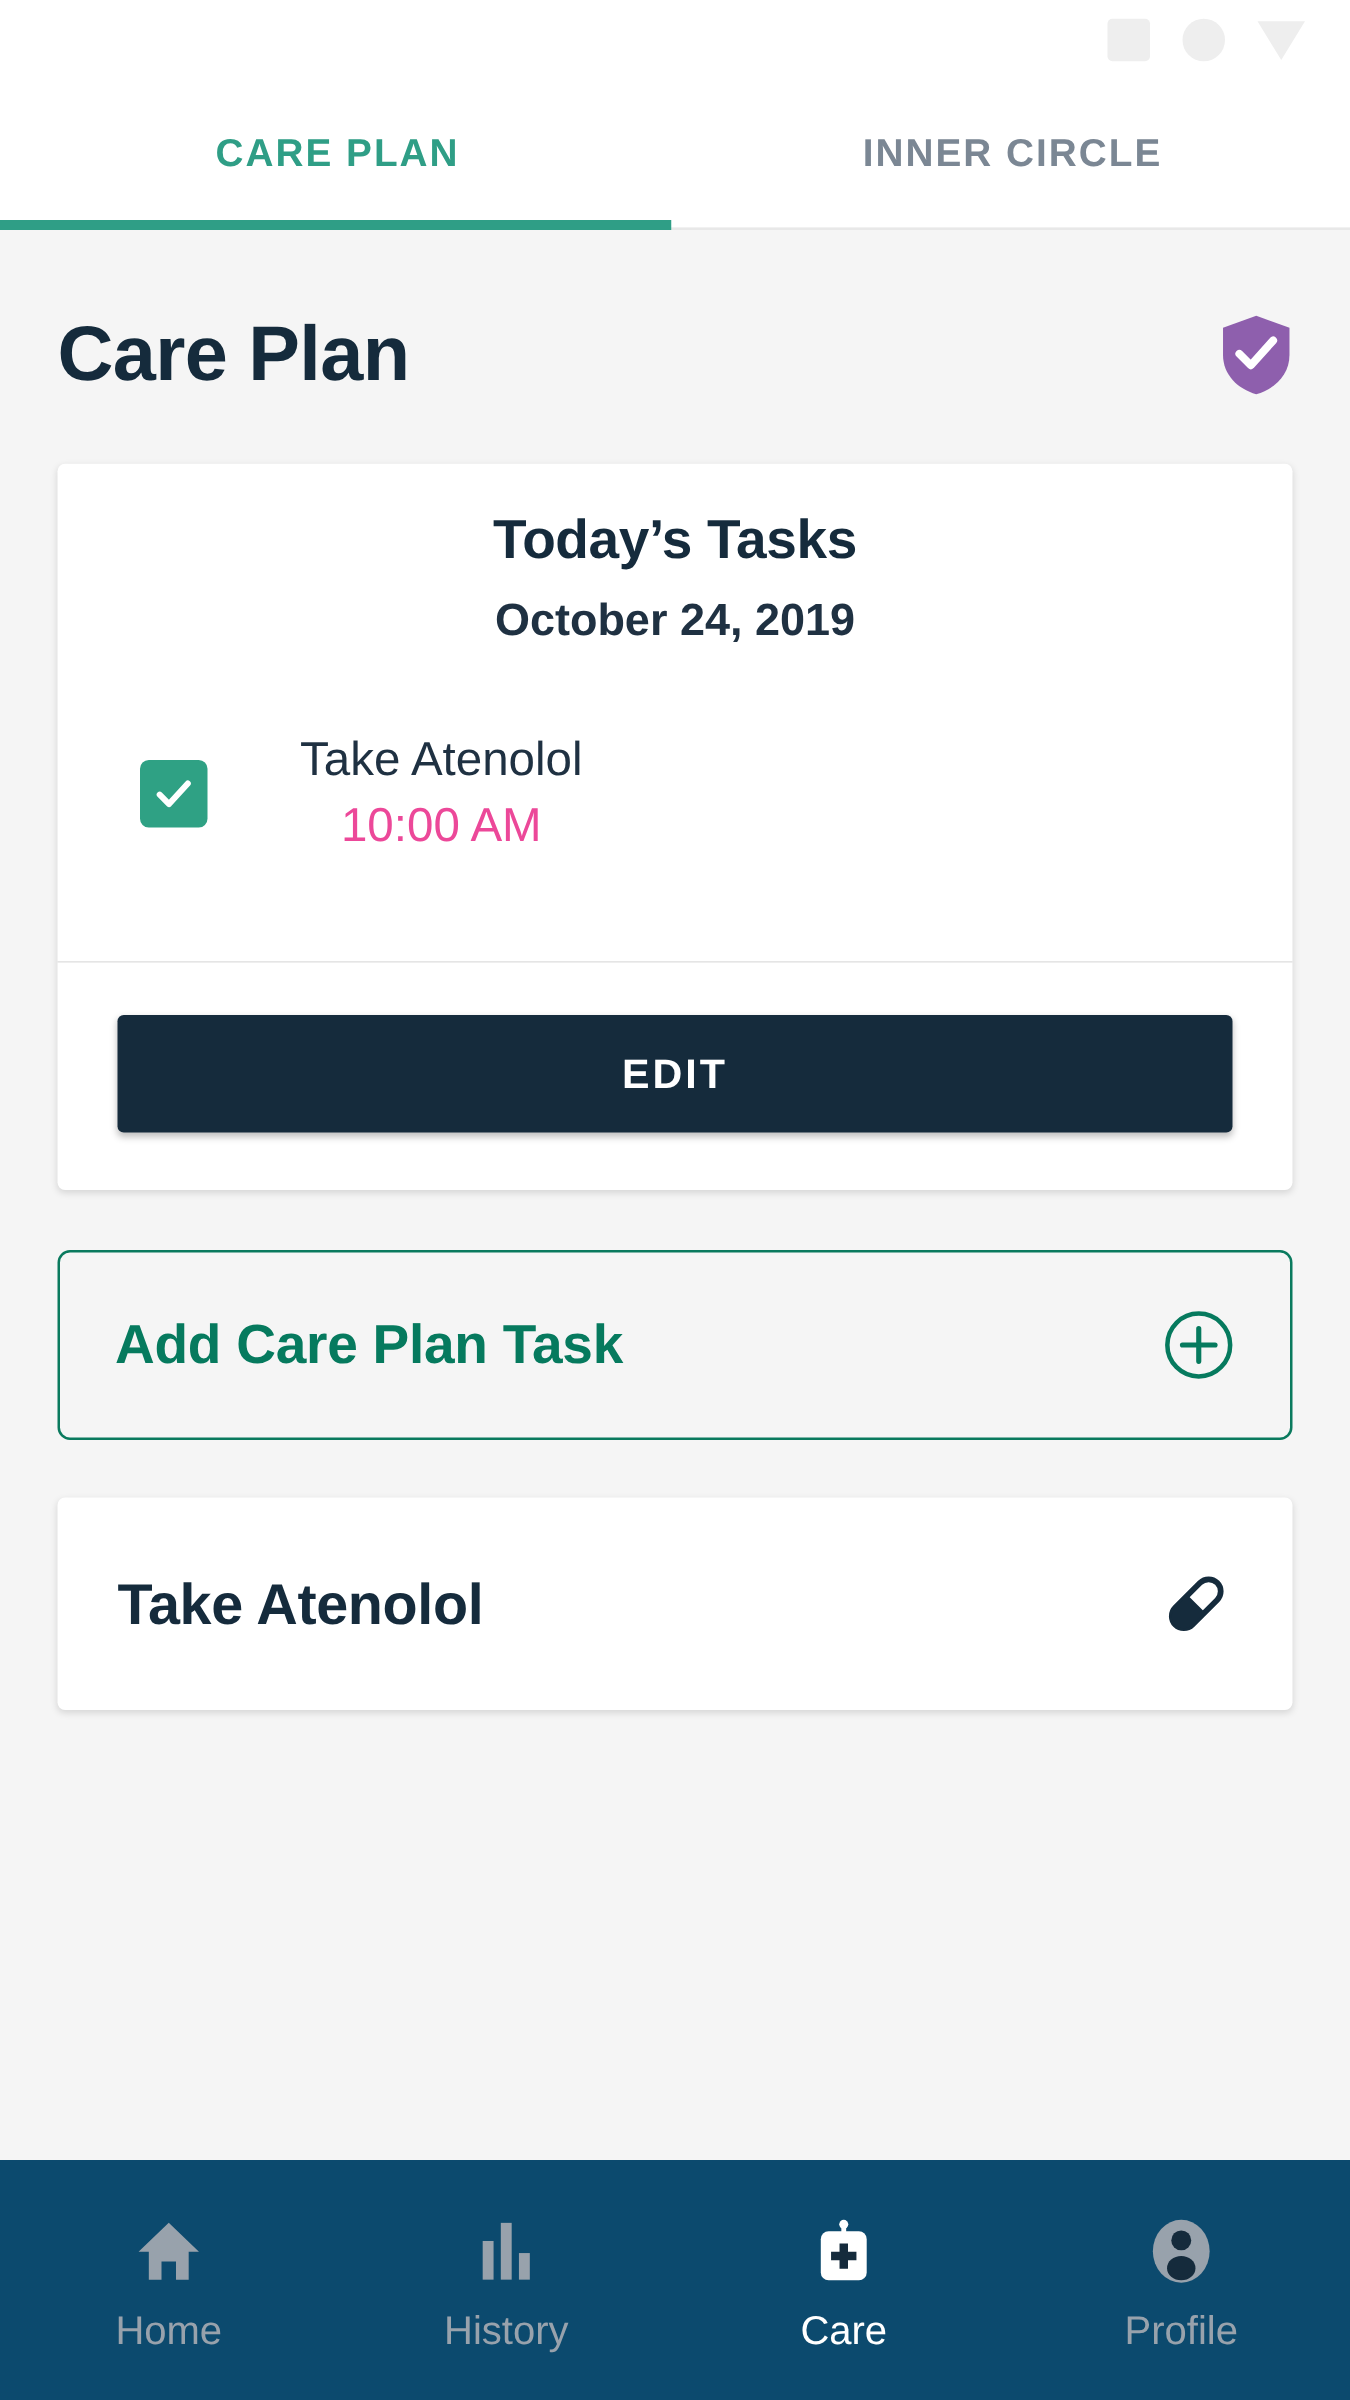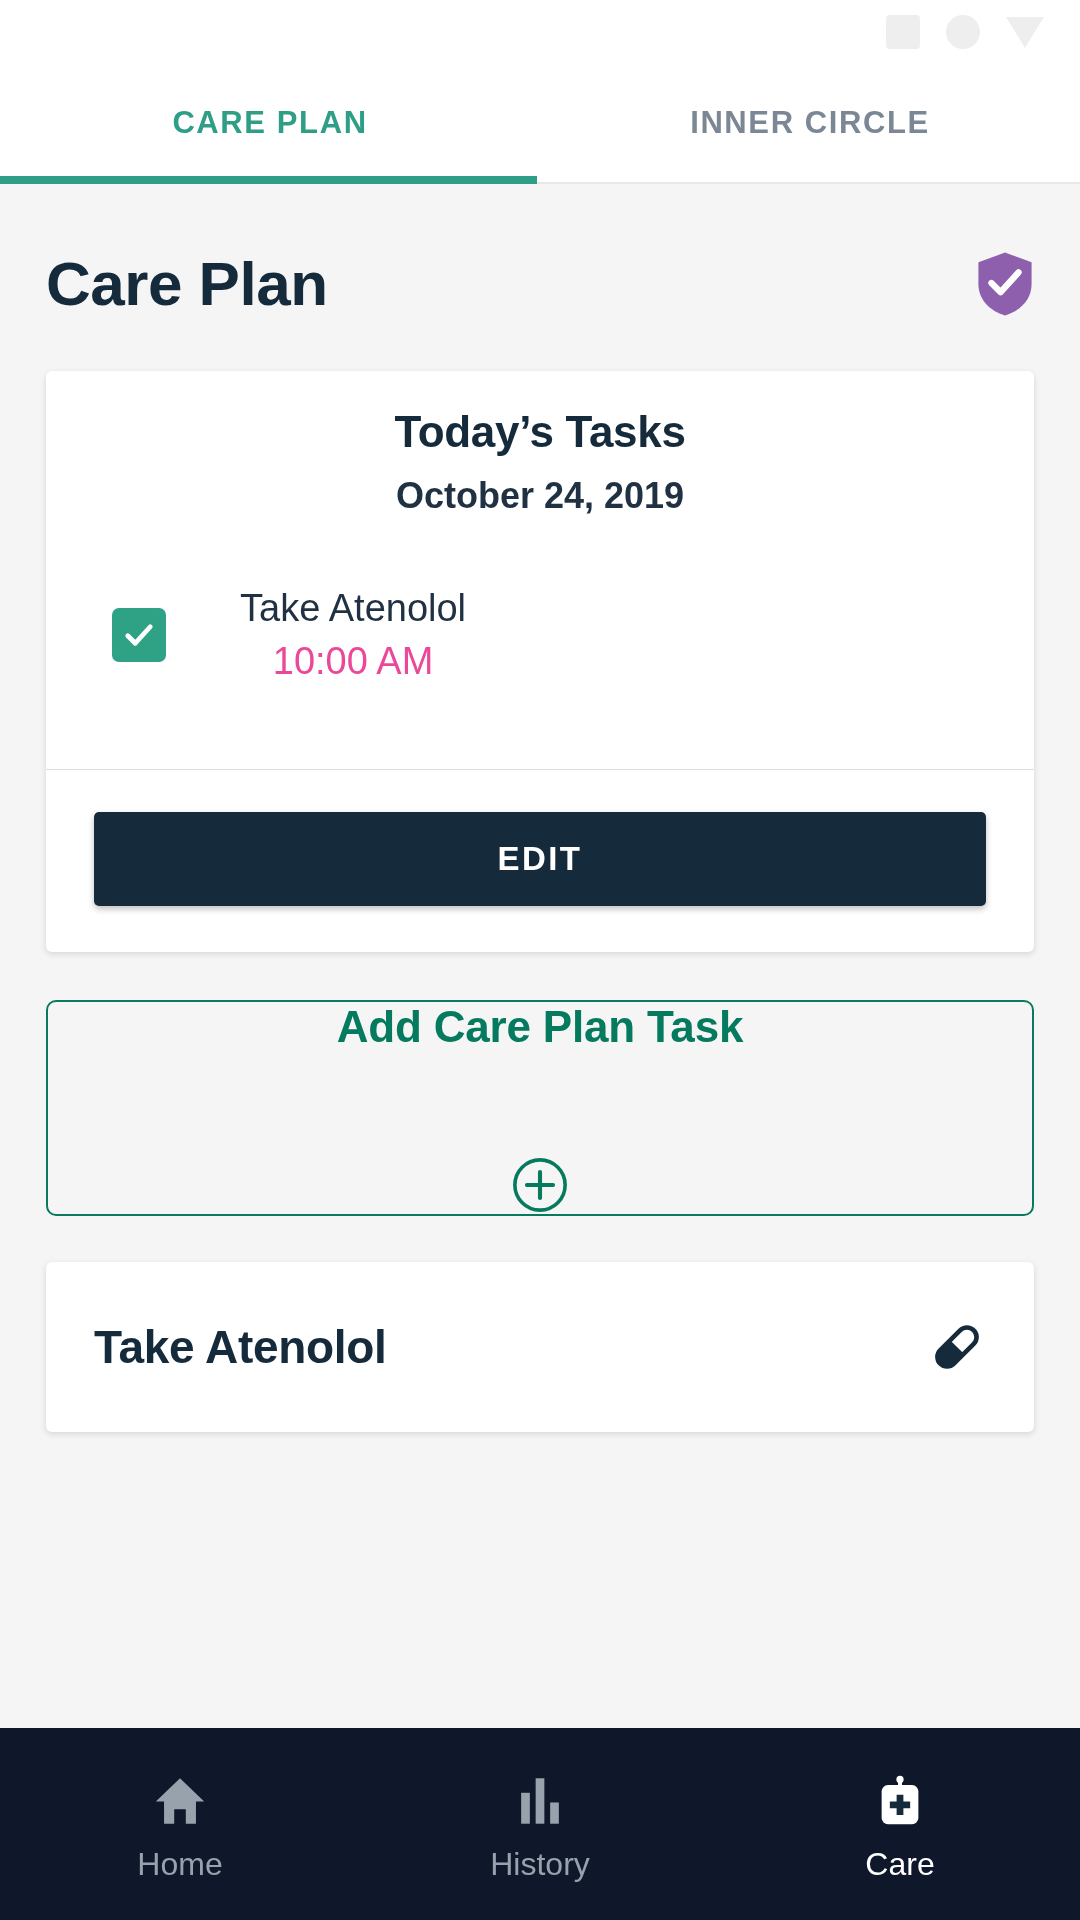--- a/index.html
+++ b/index.html
@@ -108,27 +108,26 @@
     cursor:pointer;
   }
 
   
   .section-title {
     margin:62px 0 0 46px;
     font-size:54px; font-weight:700; color:#08090b; letter-spacing:-0.4px;
   }
 
   .add-task-box {
-    margin:48px 46px 0 46px; height:216px;
+    margin:48px 46px 0 46px; height:152px;
     border:2px solid #0a7a5e; border-radius:10px;
     background:#f5f5f5;
     display:flex; align-items:center; justify-content:space-between;
-    padding:0 44px;
+    padding:16px 44px;
     cursor:pointer;
-    flex-direction:column;
   }
   .add-task-label {
     font-size:44px; font-weight:700; color:#067a5e; letter-spacing:-0.2px;
   }
   .plus-circle { width:58px; height:58px; }
 
   
   .task-card {
     margin:46px 46px 0 46px;
     background:#ffffff; border-radius:6px;
@@ -138,21 +137,21 @@
     padding:0 48px;
   }
   .task-card-title {
     font-size:46px; font-weight:700; color:#152b3c; letter-spacing:-0.3px;
   }
   .pill-icon { width:58px; height:58px; }
 
   
   .bottom-nav {
     position:absolute; left:0; bottom:0; width:1080px; height:192px;
-    background:#0f172a;
+    background:#0c4a6e;
     display:flex;
   }
   .nav-item {
     flex:1; display:flex; flex-direction:column;
     align-items:center; justify-content:center; gap:16px;
     cursor:pointer;
   }
   .nav-icon { height:64px; display:flex; align-items:flex-end; }
   .nav-label { font-size:32px; }
   .nav-item.active .nav-label { color:#ffffff; }
@@ -264,16 +263,26 @@
         <svg width="58" height="58" viewBox="0 0 24 24">
           <circle cx="12" cy="3.1" r="1.5" fill="#ffffff"></circle>
           <rect x="11.2" y="3" width="1.6" height="3.2" fill="#ffffff"></rect>
           <rect x="4.4" y="5.4" width="15.2" height="16.2" rx="2.6" fill="#ffffff"></rect>
           <path d="M10.6 9.4 L13.4 9.4 L13.4 12.2 L16.2 12.2 L16.2 15 L13.4 15 L13.4 17.8 L10.6 17.8 L10.6 15 L7.8 15 L7.8 12.2 L10.6 12.2 Z" fill="#152b3c"></path>
         </svg>
       </span>
       <span class="nav-label">Care</span>
     </div>
 
+    <div class="nav-item inactive">
+      <span class="nav-icon">
+        <svg width="58" height="58" viewBox="0 0 24 24">
+          <ellipse cx="12" cy="12" rx="9.4" ry="10.4" fill="#98a2ac"></ellipse>
+          <circle cx="12" cy="8.4" r="3.3" fill="#152b3c"></circle>
+          <ellipse cx="12" cy="17.6" rx="4.7" ry="4" fill="#152b3c"></ellipse>
+        </svg>
+      </span>
+      <span class="nav-label">Profile</span>
+    </div>
 
   </div>
 
 </div>
 
 </body></html>

